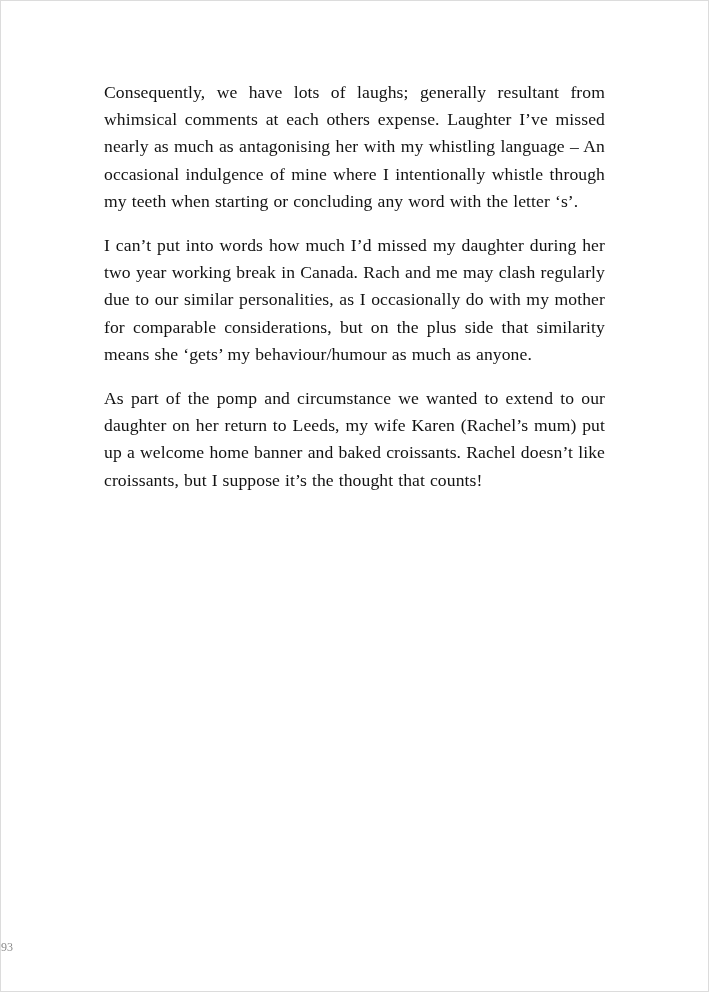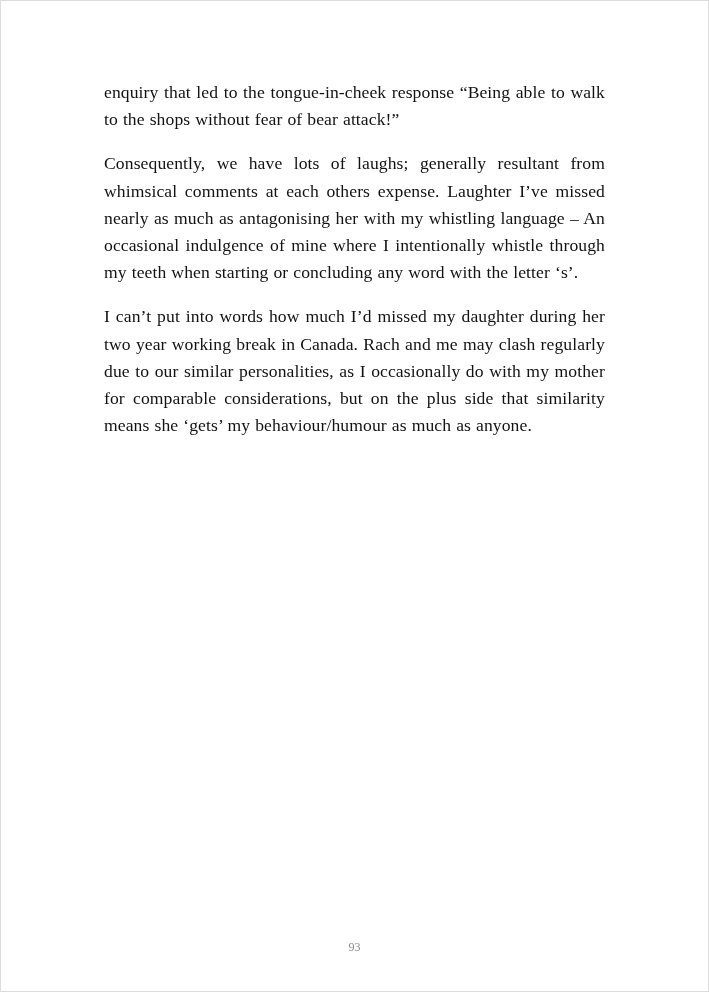--- a/index.html
+++ b/index.html
@@ -30,29 +30,28 @@
     text-align: justify;
     text-justify: inter-word;
     letter-spacing: 0.1px;
     word-spacing: 0.5px;
   }
   .page-number {
     position: absolute;
     bottom: 36px;
     left: 0;
     right: 0;
-    text-align: center;
     font-size: 12px;
     color: #8a8a8a;
     font-family: "Liberation Serif", "DejaVu Serif", serif;
   }
 </style>
 </head>
 <body>
 
 <div class="page">
   <div class="text-block">
-    <p>enquiry that led to the tongue-in-cheek response “Being able to walk to the shops without fear of bear attack!”</p>
     <p>Consequently, we have lots of laughs; generally resultant from whimsical comments at each others expense. Laughter I’ve missed nearly as much as antagonising her with my whistling language – An occasional indulgence of mine where I intentionally whistle through my teeth when starting or concluding any word with the letter ‘s’.</p>
     <p>I can’t put into words how much I’d missed my daughter during her two year working break in Canada. Rach and me may clash regularly due to our similar personalities, as I occasionally do with my mother for comparable considerations, but on the plus side that similarity means she ‘gets’ my behaviour/humour as much as anyone.</p>
+    <p>As part of the pomp and circumstance we wanted to extend to our daughter on her return to Leeds, my wife Karen (Rachel’s mum) put up a welcome home banner and baked croissants. Rachel doesn’t like croissants, but I suppose it’s the thought that counts!</p>
   </div>
   <div class="page-number">93</div>
 </div>
 
 </body></html>

